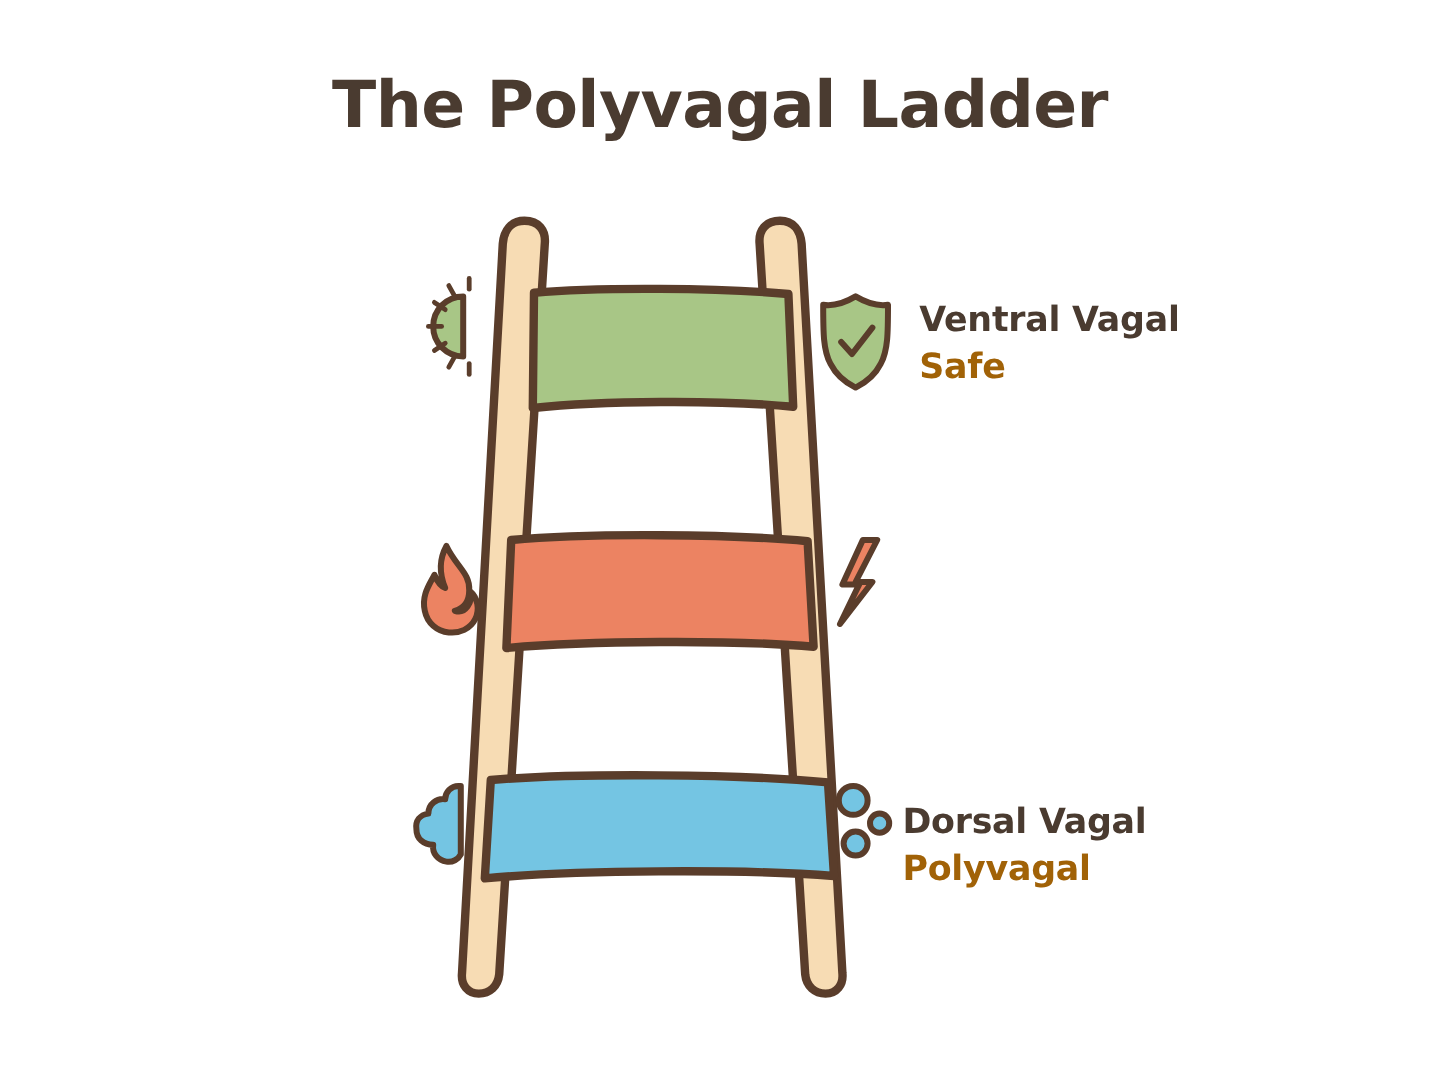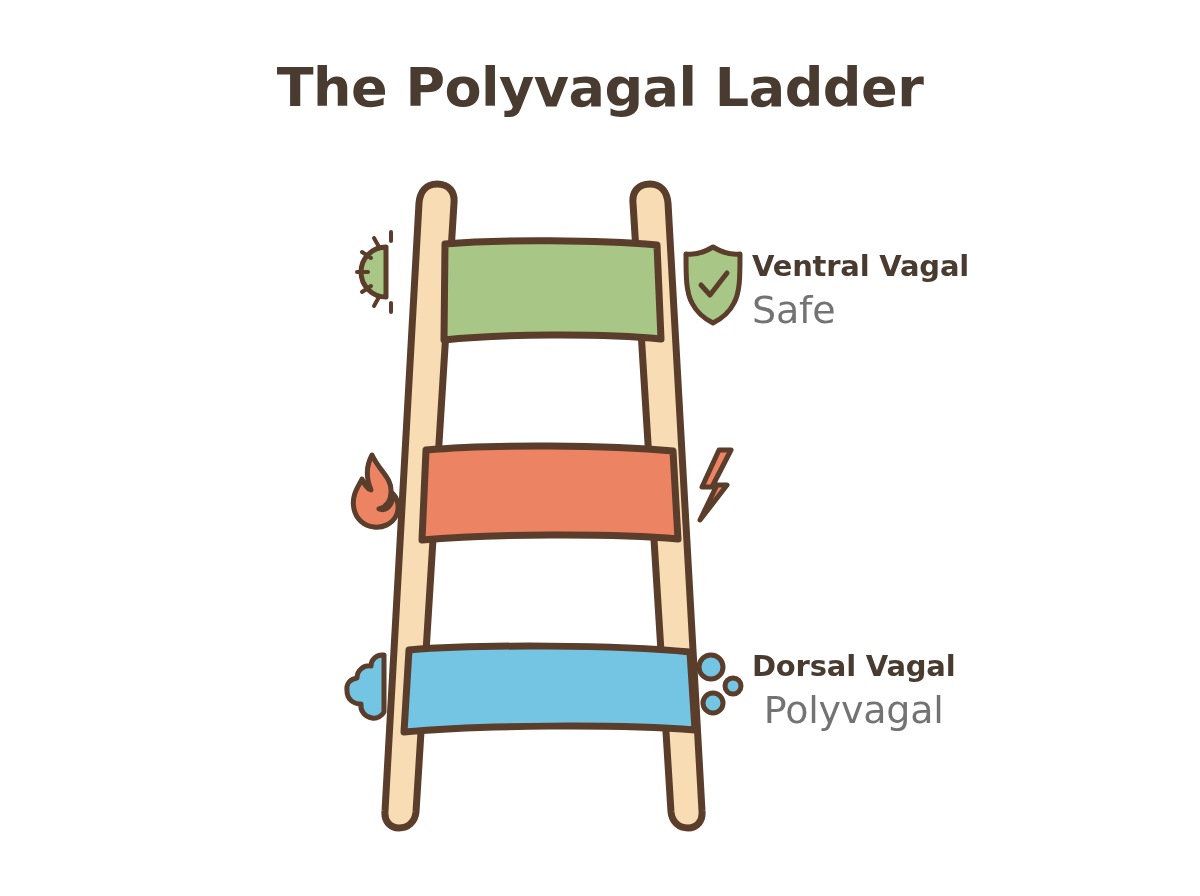--- a/index.html
+++ b/index.html
@@ -56,31 +56,31 @@
     font-family: "DejaVu Sans", sans-serif;
     font-size: 29px;
     font-weight: bold;
     color: #4a3b30;
     letter-spacing: -0.2px;
     line-height: 1.15;
     white-space: nowrap;
   }
   .label-sub {
     font-family: "DejaVu Sans", sans-serif;
-    font-size: 38px;
-    font-weight: normal;
-    color: #737373;
+    font-size: 29px;
+    font-weight: bold;
+    color: #a16207;
     letter-spacing: -0.2px;
     line-height: 1.25;
     margin-top: 4px;
     white-space: nowrap;
   }
-  #label-ventral { top: 250px; }
+  #label-ventral { top: 250px; margin-left: 14px; }
   #label-sympathetic { top: 450px; }
-  #label-dorsal { top: 650px; text-align: center; }
+  #label-dorsal { top: 668px; }
 </style>
 </head>
 <body>
 
 <div id="stage">
 
   <div class="title">The Polyvagal Ladder</div>
 
   <svg id="illustration" viewBox="0 0 1200 896" xmlns="http://www.w3.org/2000/svg">
 

